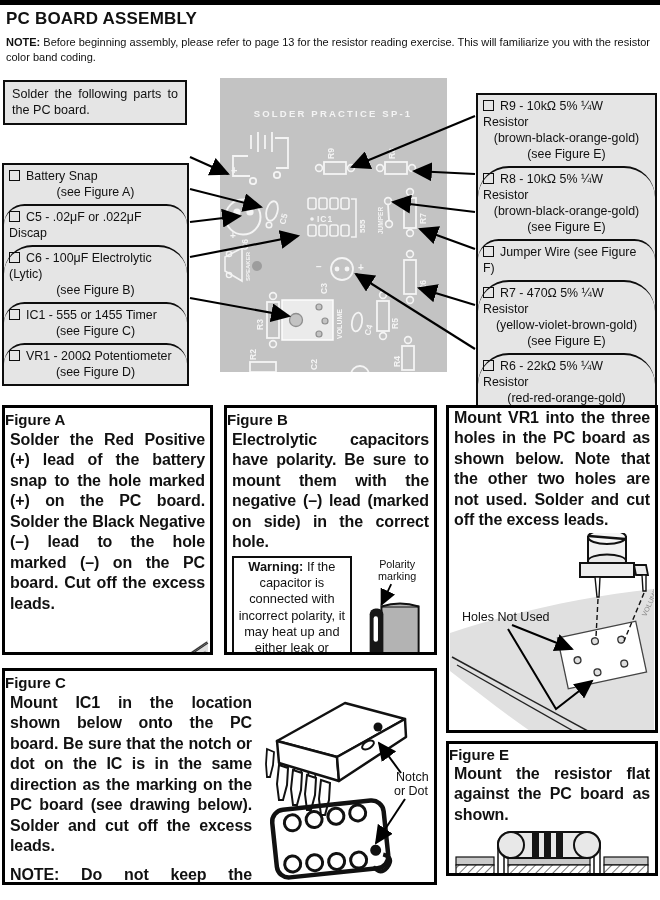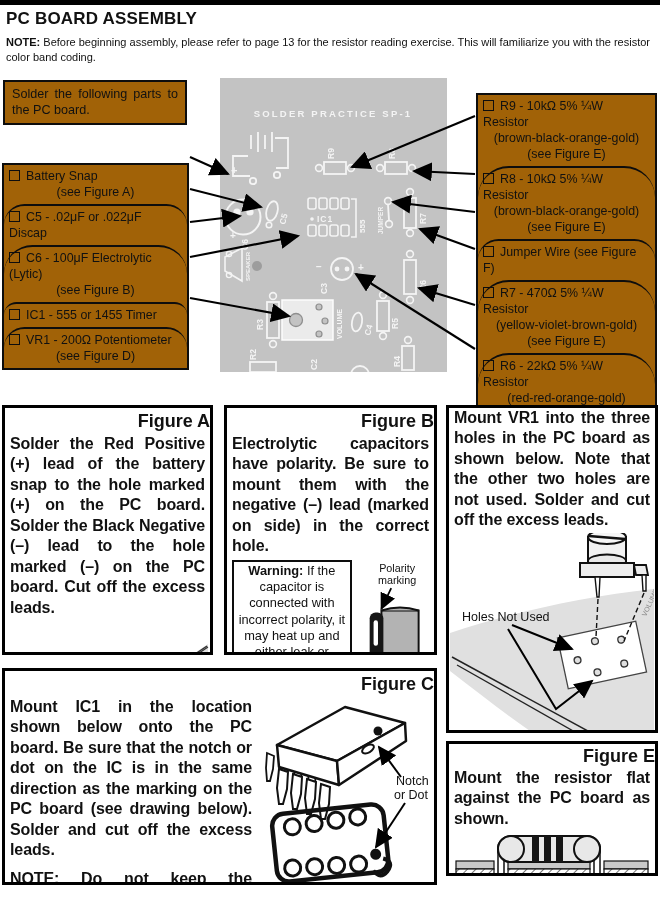--- a/index.html
+++ b/index.html
@@ -1,39 +1,39 @@
 <!DOCTYPE html>
 <html><head>
 <meta charset="utf-8">
 <style>
   html,body{margin:0;padding:0;background:#fff;}
   #page{position:relative;width:660px;height:900px;background:#fff;overflow:hidden;
         font-family:"Liberation Sans",sans-serif;color:#111;}
   .topbar{position:absolute;left:0;top:0;width:660px;height:5px;background:#000;}
   .h1{position:absolute;left:6px;top:9px;font-size:17px;font-weight:bold;letter-spacing:.2px;}
   .note{position:absolute;left:6px;top:35px;width:650px;font-size:11px;line-height:1.32;}
-  .callout{background:#a16207;border:2.5px solid #0d0d0d;box-sizing:border-box;}
+  .callout{background:#e5e5e5;border:2.5px solid #0d0d0d;box-sizing:border-box;}
   .solderbox{position:absolute;left:3px;top:80px;width:184px;padding:4px 7px;
              font-size:12.6px;line-height:1.3;text-align:justify;}
   .col{position:absolute;box-sizing:border-box;}
   .colL{left:2px;top:139px;width:187px;margin-top:24px;}
   .colR{left:476px;top:93px;width:181px;}
   .item{border-top:2.2px solid #0d0d0d;padding:3px 5px 4px;font-size:12.4px;line-height:16px;border-radius:31px;}
   .item:first-child{border-top:0;}
   .lc{text-align:center;}
   .cb{display:inline-block;width:9px;height:9px;border:1.6px solid #0d0d0d;
       margin-right:6px;vertical-align:-1px;}
   .absvg{position:absolute;}
   .fig{position:absolute;background:#fff;border:3px solid #000;box-sizing:border-box;overflow:hidden;}
   .figA{left:2px;top:405px;width:211px;height:250px;}
   .figB{left:224px;top:405px;width:213px;height:250px;}
   .figD{left:446px;top:405px;width:212px;height:328px;}
   .figC{left:2px;top:668px;width:435px;height:217px;}
   .figE{left:446px;top:741px;width:212px;height:135px;}
-  .ft{font-size:18px;font-weight:bold;text-align:right;margin:3px 0 2px;}
+  .ft{font-size:15px;font-weight:bold;text-align:left;margin:3px 0 2px;}
   .fb{font-size:16px;line-height:1.28;text-align:justify;letter-spacing:-.1px;
       padding:0 5px;margin:0 0 2px;font-weight:bold;}
   .brow{display:flex;align-items:flex-start;margin-top:3px;}
   .warn{border:2.5px solid #0d0d0d;width:122px;box-sizing:border-box;padding:1px 4px 2px;
         font-size:12.8px;line-height:1.27;margin-left:5px;text-align:center;}
   .crow{display:flex;padding:0 0;}
   .ctext{width:252px;}
   svg text{font-family:"Liberation Sans",sans-serif;}
 </style>
 </head>
@@ -201,20 +201,21 @@
     </div>
     <div class="item">
       <div><span class="cb"></span><span>C5 - .02μF or .022μF Discap</span></div>
     </div>
     <div class="item">
       <div><span class="cb"></span><span>C6 - 100μF Electrolytic (Lytic)</span></div>
       <div class="lc">(see Figure B)</div>
     </div>
     <div class="item">
       <div><span class="cb"></span><span>IC1 - 555 or 1455 Timer</span></div>
+      <div class="lc">(see Figure C)</div>
     </div>
     <div class="item">
       <div><span class="cb"></span><span>VR1 - 200Ω Potentiometer</span></div>
       <div class="lc">(see Figure D)</div>
     </div>
   </div>
 
   <div class="col colR callout">
     <div class="item">
       <div><span class="cb"></span><span>R9 - 10kΩ 5% ¼W Resistor</span></div>

